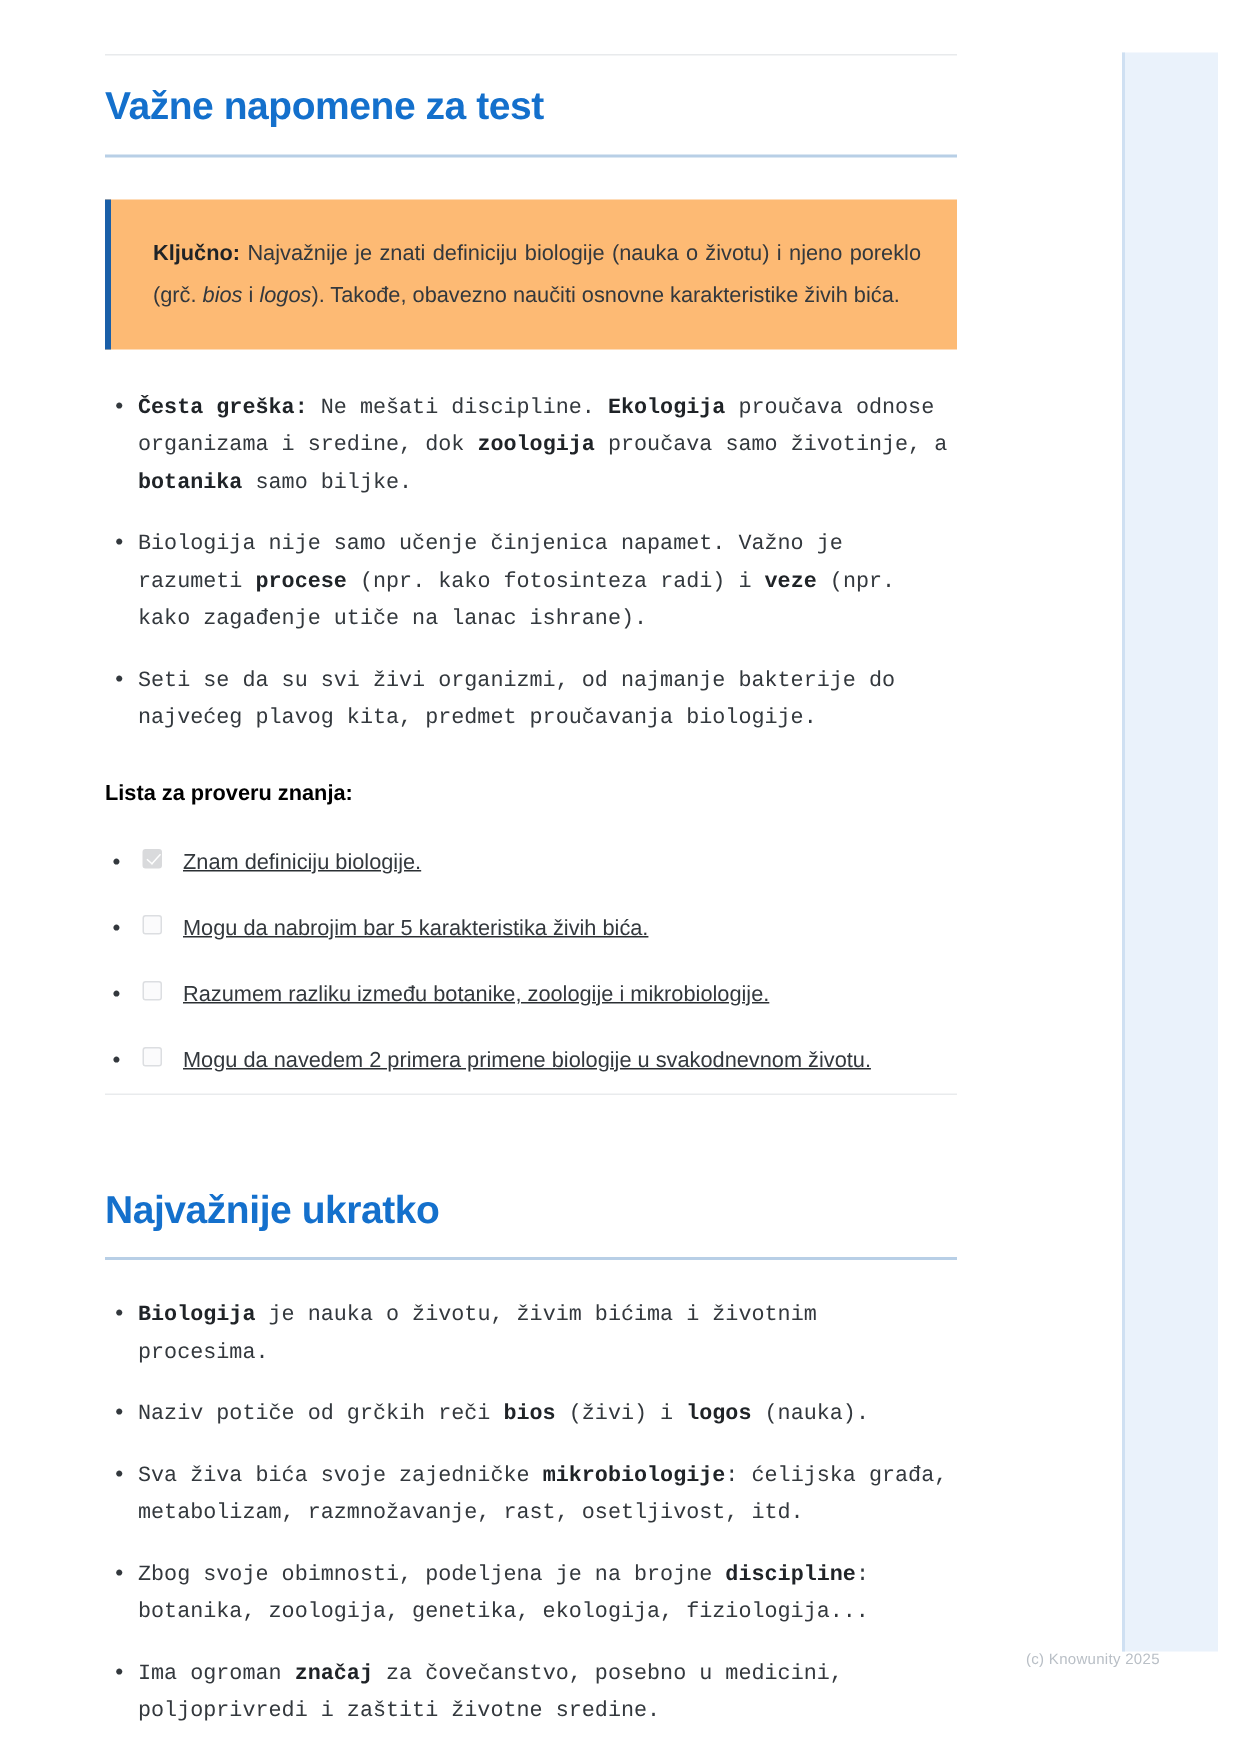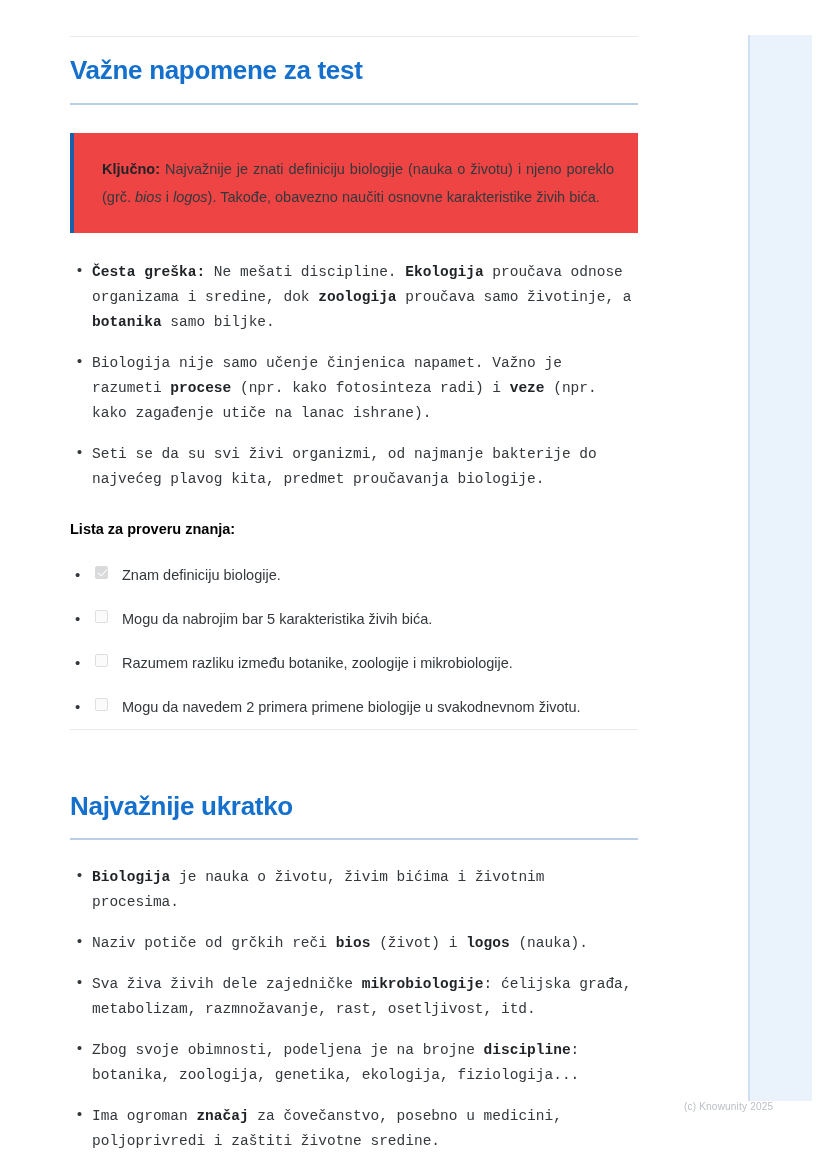--- a/index.html
+++ b/index.html
@@ -59,21 +59,21 @@
   }
   .title-rule {
     width: 568px;
     height: 2px;
     background: #b8cfe6;
     margin-top: 18px;
   }
 
   
   .callout {
-    background: #ef4444;
+    background: #fdba74;
     border-left: 4px solid #1a5fa8;
     padding: 22px 24px 22px 28px;
     box-sizing: border-box;
     width: 568px;
   }
   .callout p {
     margin: 0;
     font-size: 14.5px;
     line-height: 1.95;
     text-align: justify;
@@ -109,20 +109,21 @@
     font-size: 14.5px;
     font-weight: bold;
     color: #000000;
     line-height: 1.6;
   }
 
   ul.checklist {
     list-style: none;
     margin: 0;
     padding: 0;
+    text-decoration: underline;
   }
   ul.checklist > li {
     position: relative;
     padding-left: 52px;
     font-size: 14.5px;
     line-height: 1.72;
     color: #33383d;
     margin-bottom: 19px;
   }
   ul.checklist > li:before {
@@ -244,23 +245,23 @@
     <div style="height:72px"></div>
 
     <h2 class="section-title">Najvažnije ukratko</h2>
     <div class="title-rule"></div>
 
     <div style="height:25px"></div>
 
     <ul class="bullets">
       <li><b>Biologija</b><span> je nauka o životu, živim bićima i životnim procesima.</span></li>
 
-      <li><span>Naziv potiče od grčkih reči </span><b>bios</b><span> (život) i </span><b>logos</b><span> (nauka).</span></li>
-
-      <li><span>Sva živa živih dele zajedničke </span><b>mikrobiologije</b><span>: ćelijska građa, metabolizam, razmnožavanje, rast, osetljivost, itd.</span></li>
+      <li><span>Naziv potiče od grčkih reči </span><b>bios</b><span> (živi) i </span><b>logos</b><span> (nauka).</span></li>
+
+      <li><span>Sva živa bića svoje zajedničke </span><b>mikrobiologije</b><span>: ćelijska građa, metabolizam, razmnožavanje, rast, osetljivost, itd.</span></li>
 
       <li><span>Zbog svoje obimnosti, podeljena je na brojne </span><b>discipline</b><span>: botanika, zoologija, genetika, ekologija, fiziologija...</span></li>
 
       <li><span>Ima ogroman </span><b>značaj</b><span> za čovečanstvo, posebno u medicini, poljoprivredi i zaštiti životne sredine.</span></li>
     </ul>
 
   </div>
 
   <div class="mid-rule"></div>
 

